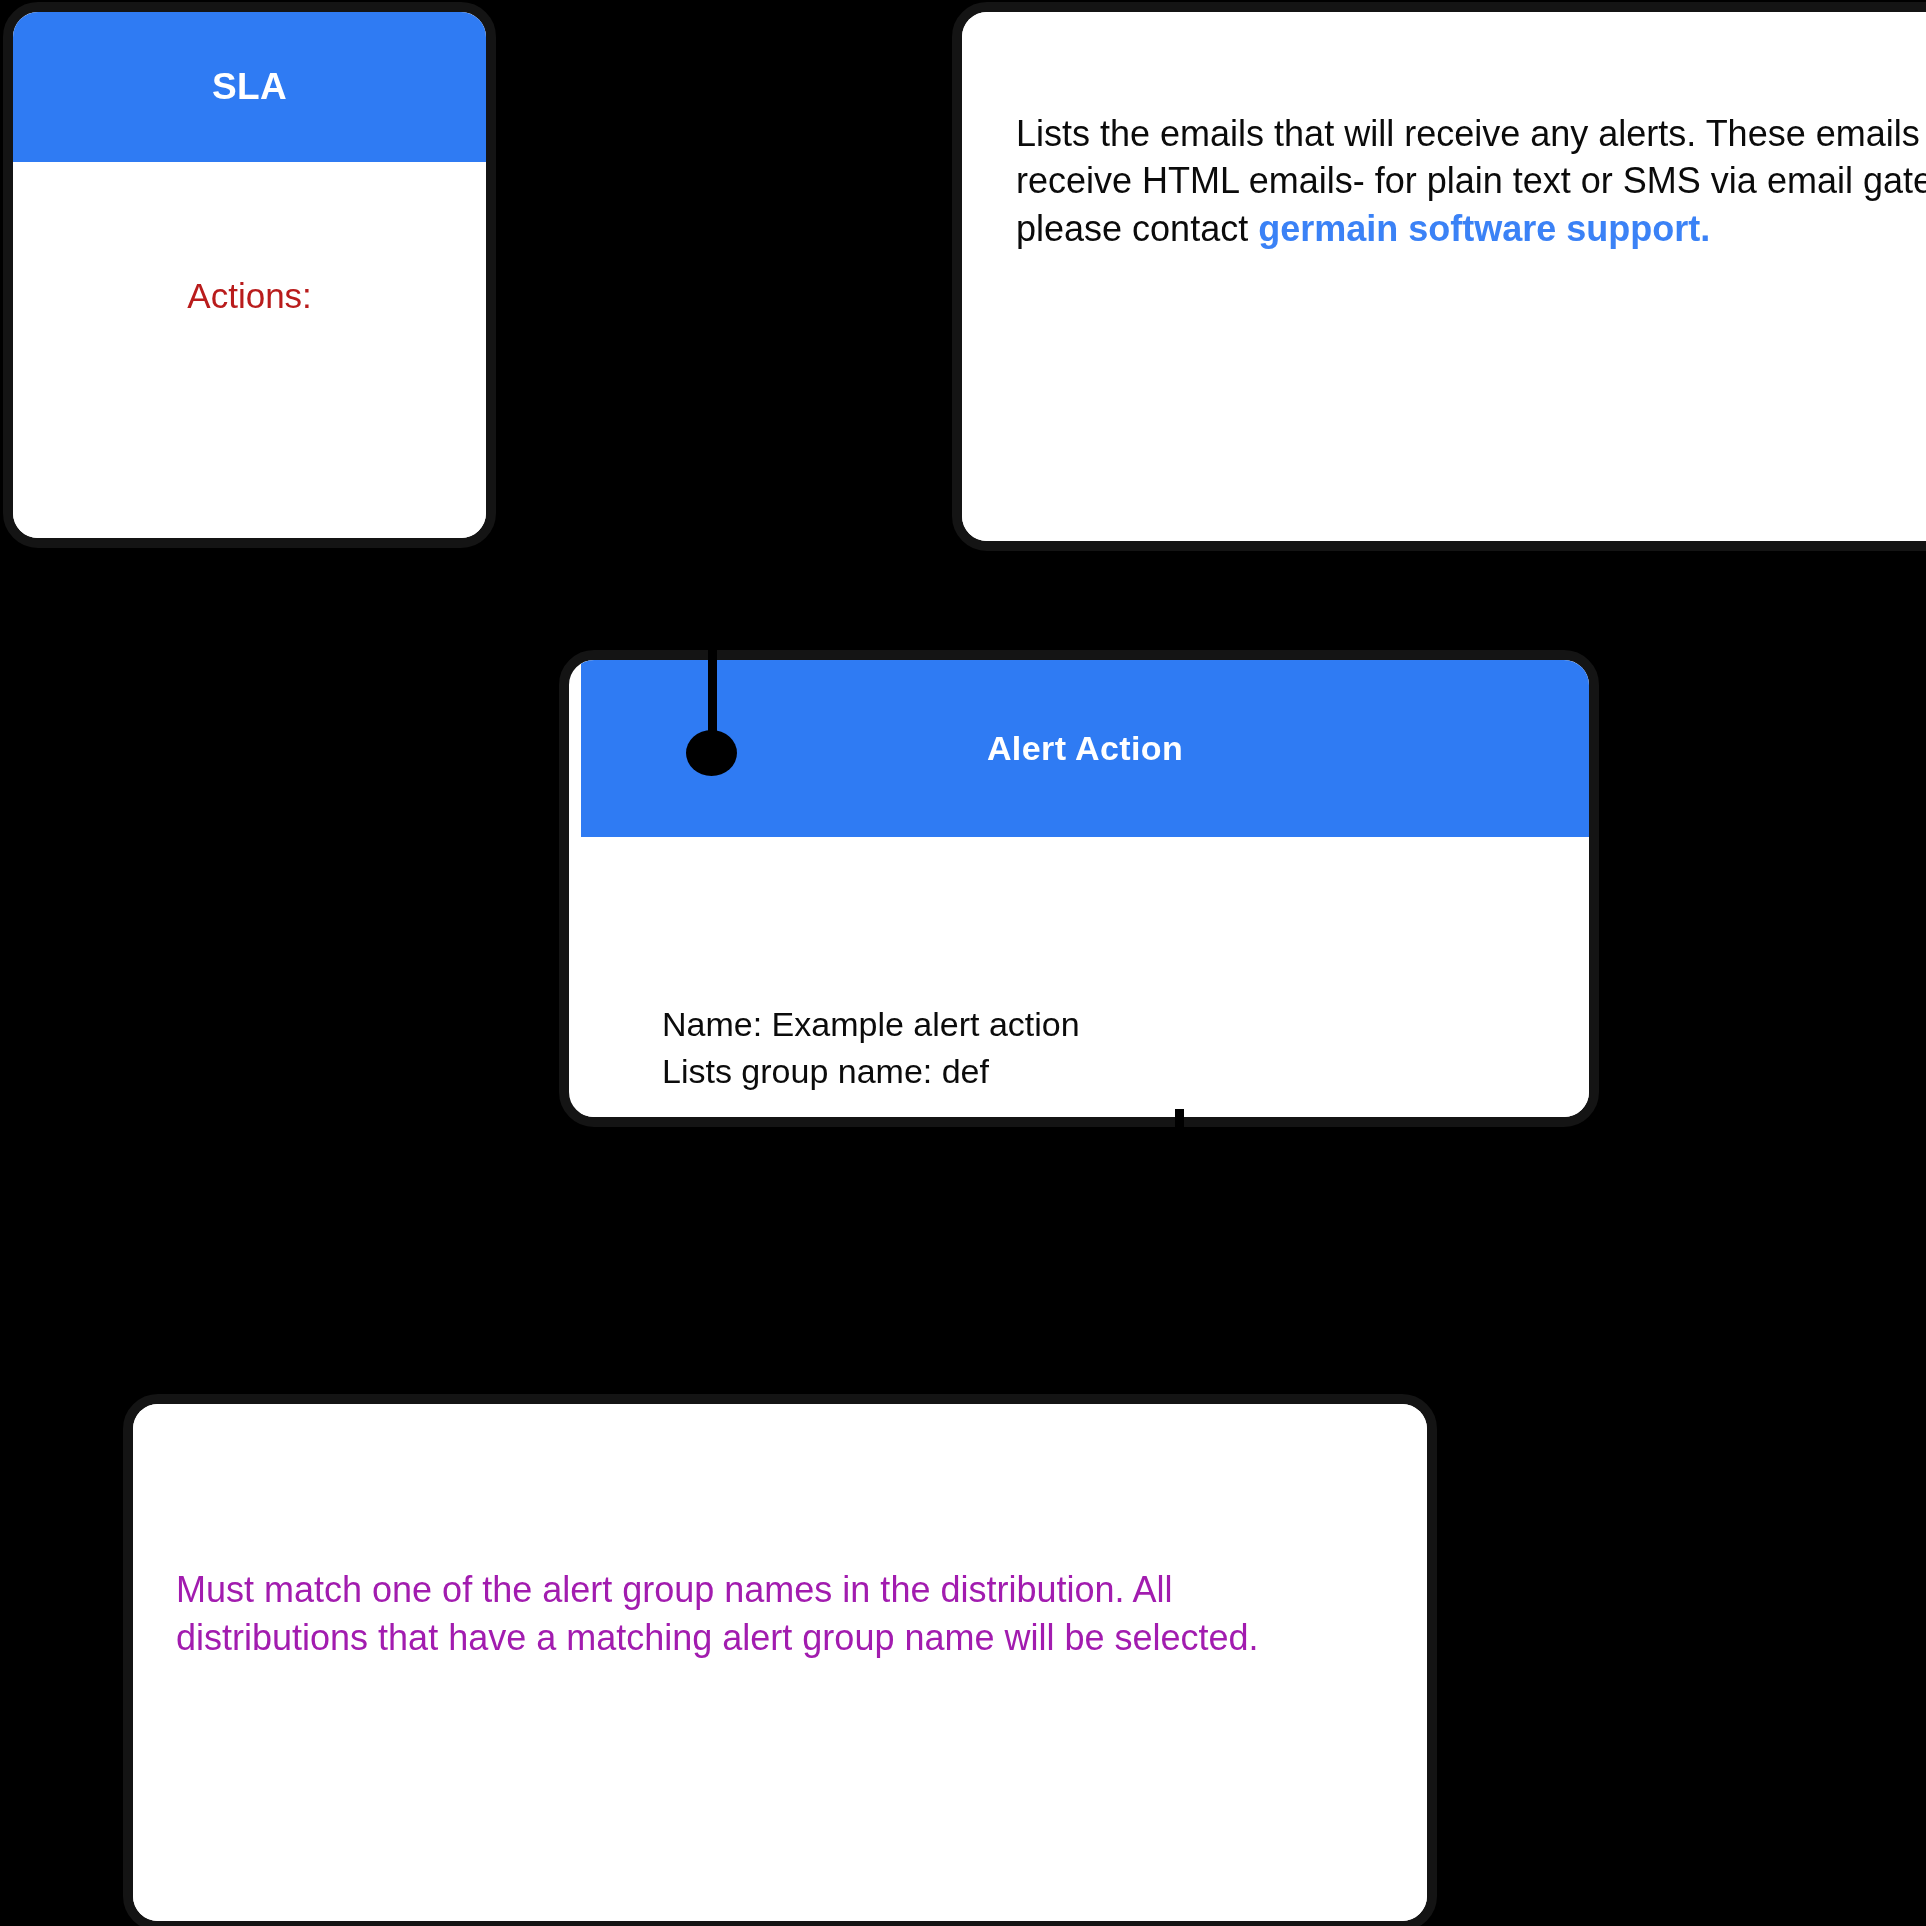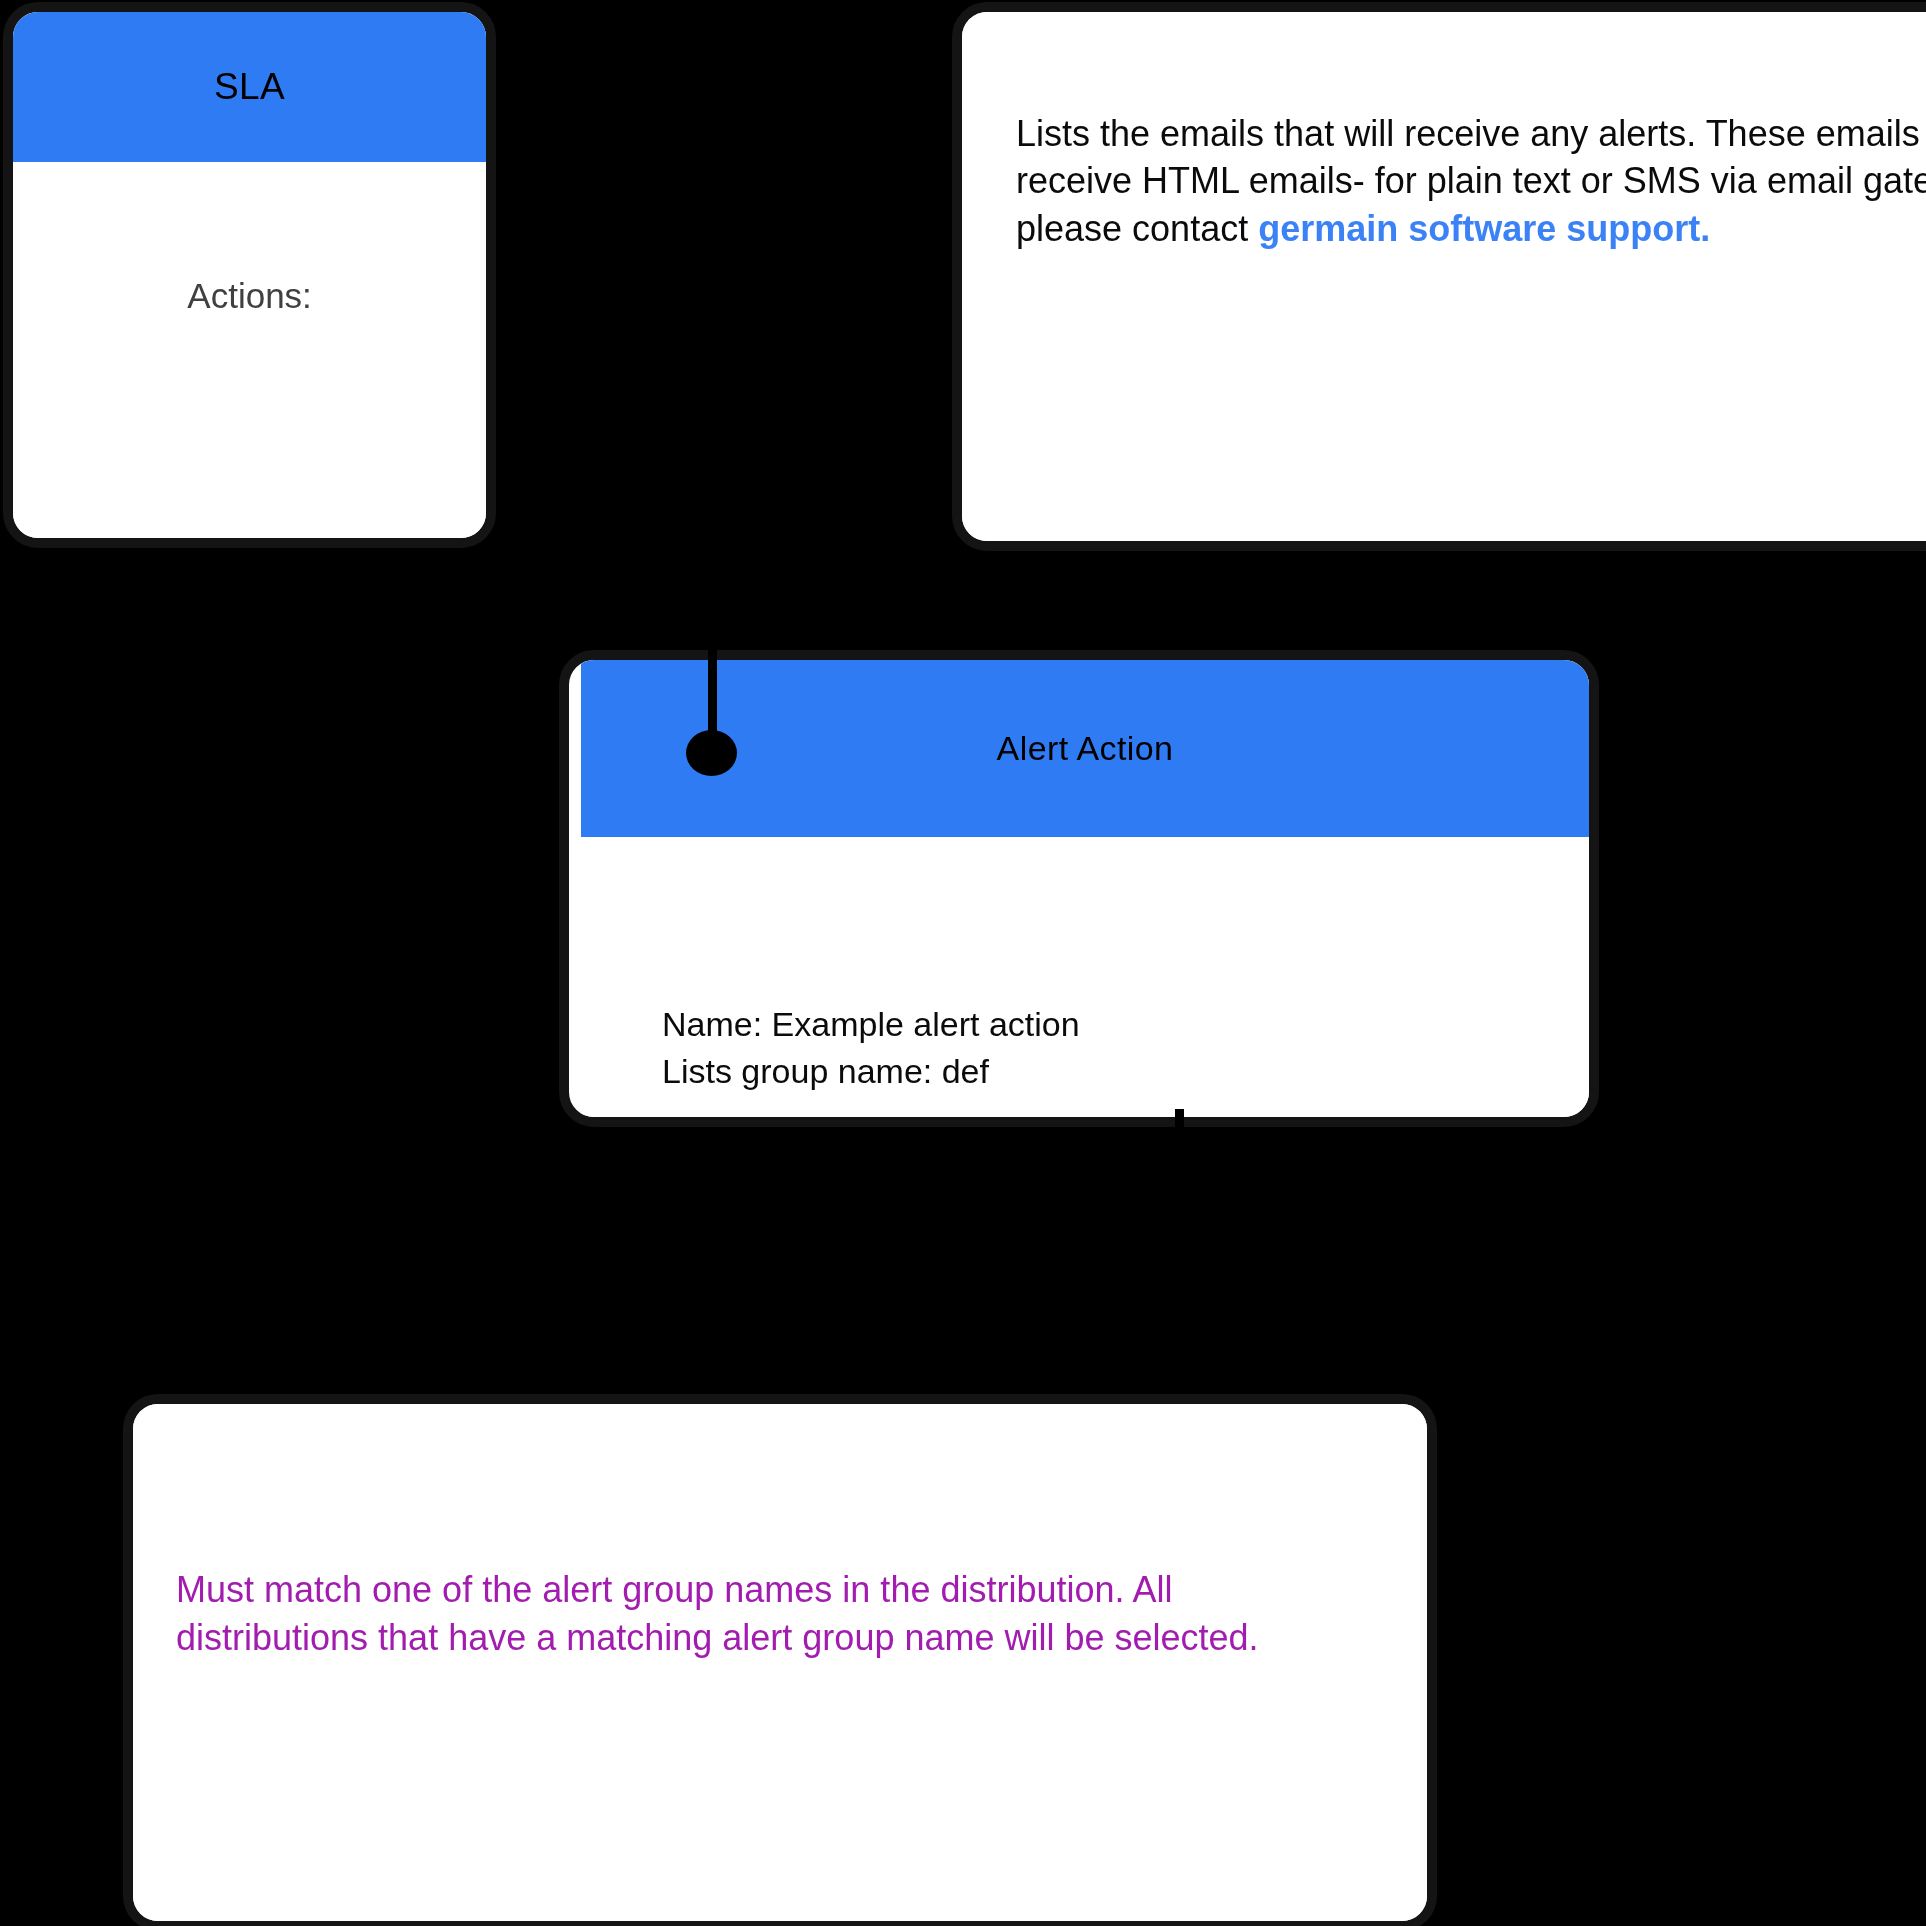--- a/index.html
+++ b/index.html
@@ -23,22 +23,22 @@
     position: absolute;
     box-sizing: border-box;
     background: #ffffff;
     border: 10px solid #141414;
     border-radius: 35px;
     overflow: hidden;
     box-shadow: 0 3.9px 10px rgba(0,0,0,0.9);
   }
   .card-header {
     background: #2f7bf3;
-    color: #000000;
-    font-weight: normal;
+    color: #ffffff;
+    font-weight: bold;
     display: flex;
     align-items: center;
     justify-content: center;
     letter-spacing: 0.4px;
   }
   .card-body {
     background: #ffffff;
     position: relative;
     width: 100%;
     height: 100%;
@@ -55,21 +55,21 @@
     height: 150px;
     font-size: 37px;
   }
   #sla-actions {
     position: absolute;
     left: 0;
     right: 0;
     top: 114px;
     text-align: center;
     font-size: 35px;
-    color: #404040;
+    color: #b91c1c;
   }
 
   
   #tooltip-emails {
     left: 952px;
     top: 1.5px;
     width: 1186px;
     height: 549px;
   }
   #tooltip-emails .tip-text {

